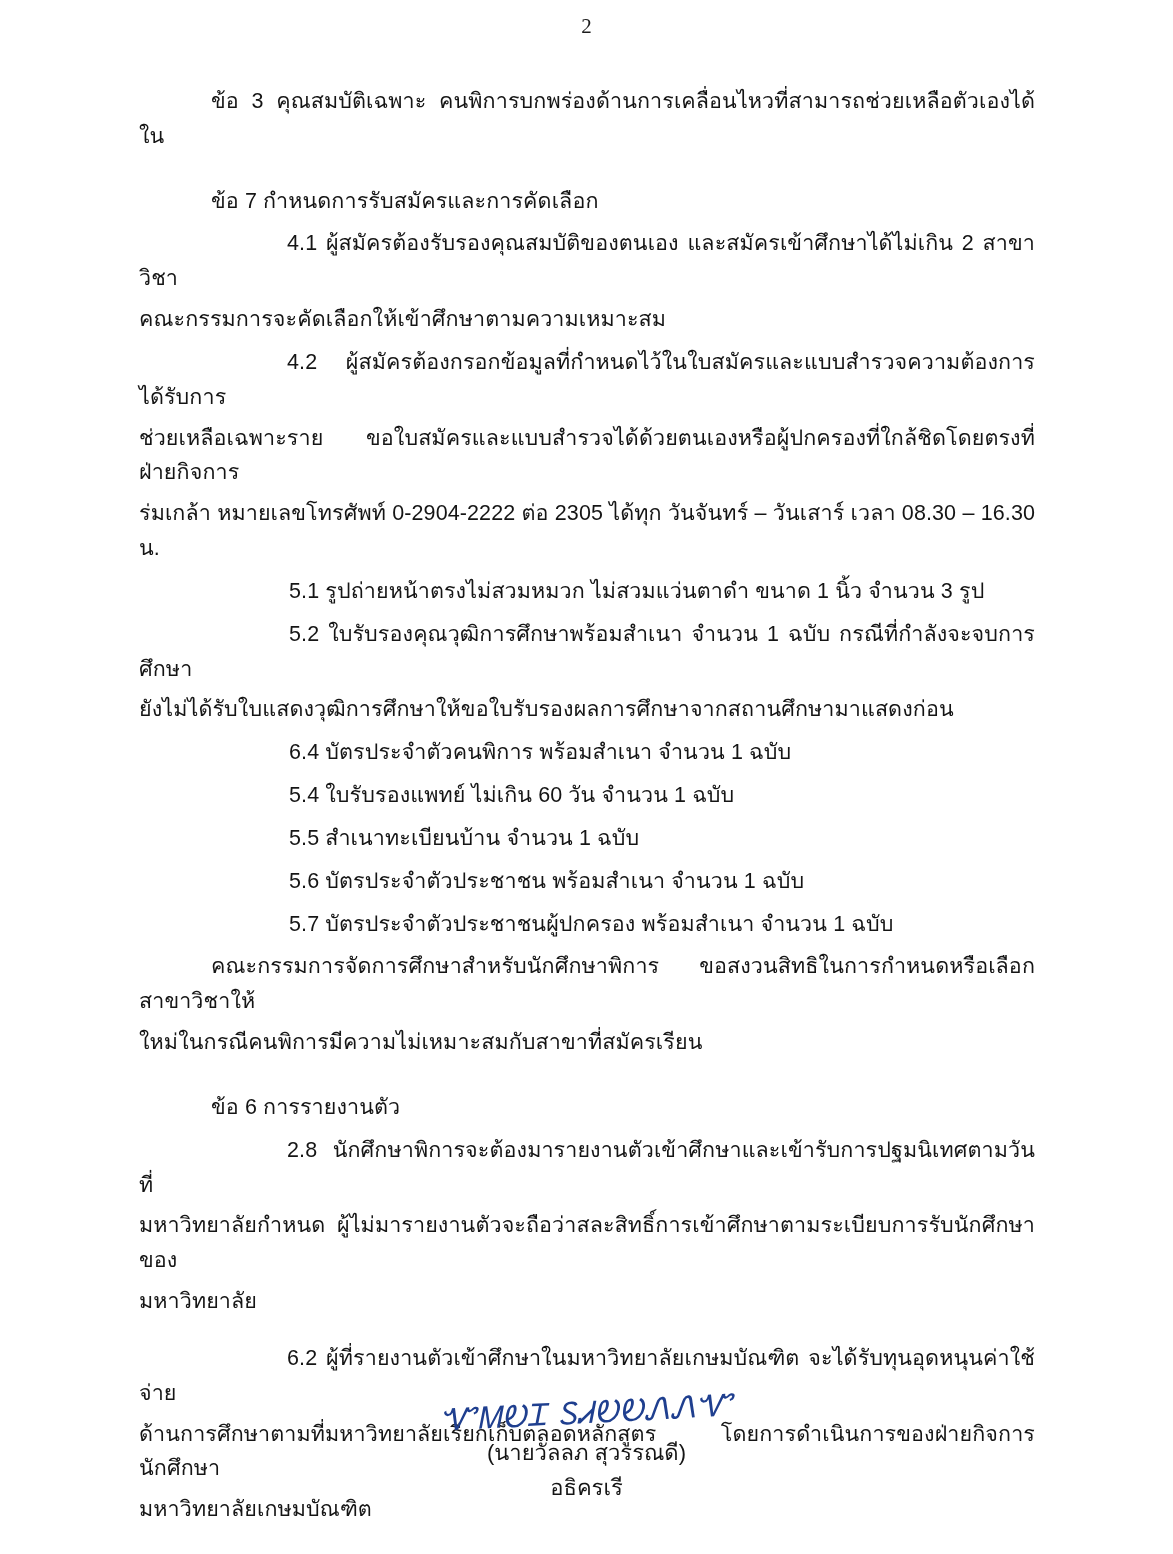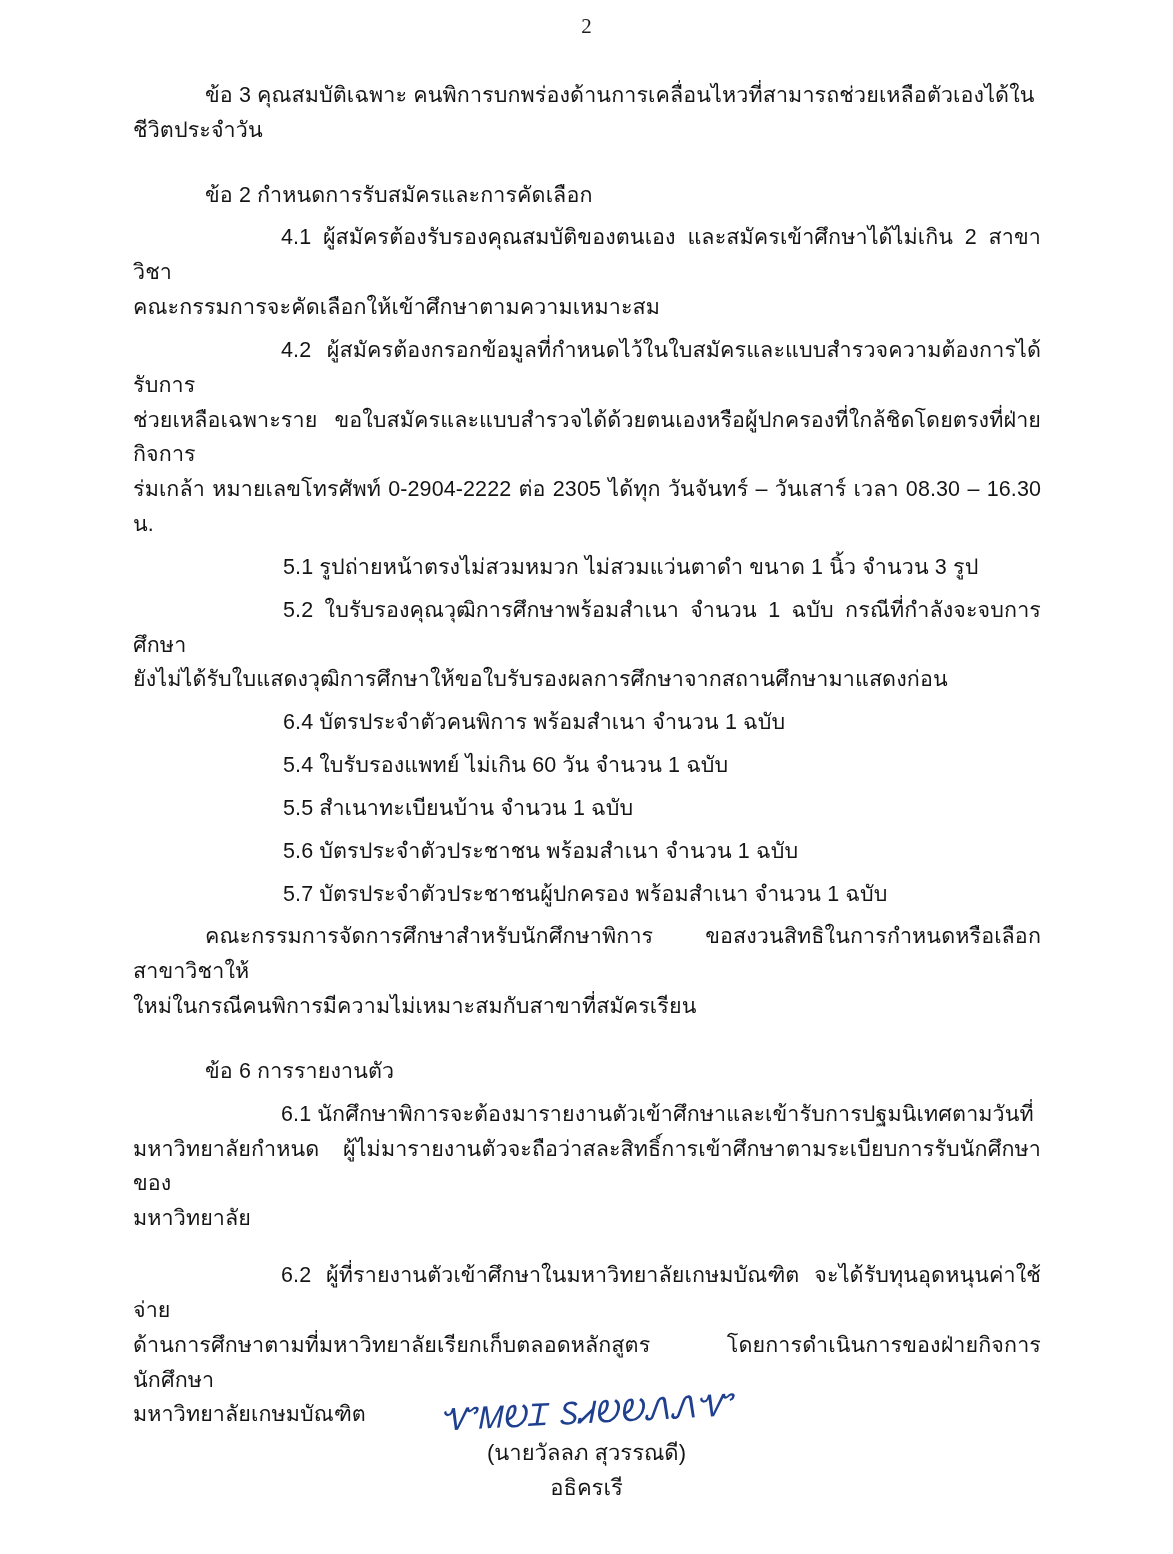--- a/index.html
+++ b/index.html
@@ -29,21 +29,21 @@
     font-size: 21px;
     color: #1b1b1b;
   }
   .content {
     position: absolute;
     top: 78px;
     left: 133px;
     width: 908px;
   }
   p {
-    margin: 0;
+    margin: 6px;
     font-size: 21.5px;
     line-height: 1.62;
     color: #151515;
     text-align: justify;
     text-justify: inter-word;
     font-family: "Liberation Sans", "DejaVu Sans", sans-serif;
     font-weight: 400;
     letter-spacing: 0.1px;
   }
   p.noj {
@@ -88,42 +88,41 @@
 </head>
 <body>
 
 <div class="page">
 
   <div class="page-number">2</div>
 
   <div class="content">
 
     <p class="ind-head">ข้อ  3  คุณสมบัติเฉพาะ  คนพิการบกพร่องด้านการเคลื่อนไหวที่สามารถช่วยเหลือตัวเองได้ใน</p>
-    <p class="noj">ชีวิตประจำวัน</p>
 
-    <p class="ind-head gap-lg">ข้อ  2  กำหนดการรับสมัครและการคัดเลือก</p>
+    <p class="ind-head gap-lg">ข้อ  7  กำหนดการรับสมัครและการคัดเลือก</p>
     <p class="ind-sub gap-sm">4.1  ผู้สมัครต้องรับรองคุณสมบัติของตนเอง  และสมัครเข้าศึกษาได้ไม่เกิน  2  สาขาวิชา</p>
     <p class="noj">คณะกรรมการจะคัดเลือกให้เข้าศึกษาตามความเหมาะสม</p>
     <p class="ind-sub gap-sm">4.2   ผู้สมัครต้องกรอกข้อมูลที่กำหนดไว้ในใบสมัครและแบบสำรวจความต้องการได้รับการ</p>
     <p>ช่วยเหลือเฉพาะราย  ขอใบสมัครและแบบสำรวจได้ด้วยตนเองหรือผู้ปกครองที่ใกล้ชิดโดยตรงที่ฝ่ายกิจการ</p>
     <p>ร่มเกล้า  หมายเลขโทรศัพท์ 0-2904-2222  ต่อ  2305  ได้ทุก  วันจันทร์ – วันเสาร์  เวลา  08.30 – 16.30  น.</p>
 
     <p class="ind-sub2 gap-sm">5.1  รูปถ่ายหน้าตรงไม่สวมหมวก  ไม่สวมแว่นตาดำ  ขนาด  1  นิ้ว  จำนวน  3  รูป</p>
     <p class="ind-sub2 gap-sm">5.2  ใบรับรองคุณวุฒิการศึกษาพร้อมสำเนา  จำนวน  1  ฉบับ  กรณีที่กำลังจะจบการศึกษา</p>
     <p class="noj">ยังไม่ได้รับใบแสดงวุฒิการศึกษาให้ขอใบรับรองผลการศึกษาจากสถานศึกษามาแสดงก่อน</p>
     <p class="ind-sub2 gap-sm noj">6.4  บัตรประจำตัวคนพิการ  พร้อมสำเนา  จำนวน  1  ฉบับ</p>
     <p class="ind-sub2 gap-sm noj">5.4  ใบรับรองแพทย์  ไม่เกิน  60  วัน  จำนวน  1  ฉบับ</p>
     <p class="ind-sub2 gap-sm noj">5.5  สำเนาทะเบียนบ้าน  จำนวน  1  ฉบับ</p>
     <p class="ind-sub2 gap-sm noj">5.6  บัตรประจำตัวประชาชน  พร้อมสำเนา  จำนวน  1  ฉบับ</p>
     <p class="ind-sub2 gap-sm noj">5.7  บัตรประจำตัวประชาชนผู้ปกครอง  พร้อมสำเนา  จำนวน  1  ฉบับ</p>
     <p class="ind-head gap-sm">คณะกรรมการจัดการศึกษาสำหรับนักศึกษาพิการ  ขอสงวนสิทธิในการกำหนดหรือเลือกสาขาวิชาให้</p>
     <p class="noj">ใหม่ในกรณีคนพิการมีความไม่เหมาะสมกับสาขาที่สมัครเรียน</p>
 
     <p class="ind-head gap-lg">ข้อ  6  การรายงานตัว</p>
-    <p class="ind-sub gap-sm">6.1  นักศึกษาพิการจะต้องมารายงานตัวเข้าศึกษาและเข้ารับการปฐมนิเทศตามวันที่</p>
+    <p class="ind-sub gap-sm">2.8  นักศึกษาพิการจะต้องมารายงานตัวเข้าศึกษาและเข้ารับการปฐมนิเทศตามวันที่</p>
     <p>มหาวิทยาลัยกำหนด  ผู้ไม่มารายงานตัวจะถือว่าสละสิทธิ์การเข้าศึกษาตามระเบียบการรับนักศึกษาของ</p>
     <p class="noj">มหาวิทยาลัย</p>
     <p class="ind-sub gap-md">6.2  ผู้ที่รายงานตัวเข้าศึกษาในมหาวิทยาลัยเกษมบัณฑิต  จะได้รับทุนอุดหนุนค่าใช้จ่าย</p>
     <p>ด้านการศึกษาตามที่มหาวิทยาลัยเรียกเก็บตลอดหลักสูตร  โดยการดำเนินการของฝ่ายกิจการนักศึกษา</p>
     <p class="noj">มหาวิทยาลัยเกษมบัณฑิต</p>
 
   </div>
 
   <div class="sign-block">
     <div class="signature">ᏉᎷᎧᏆ ᏚᏗᎧᎧᏁᏁᏉ</div>

